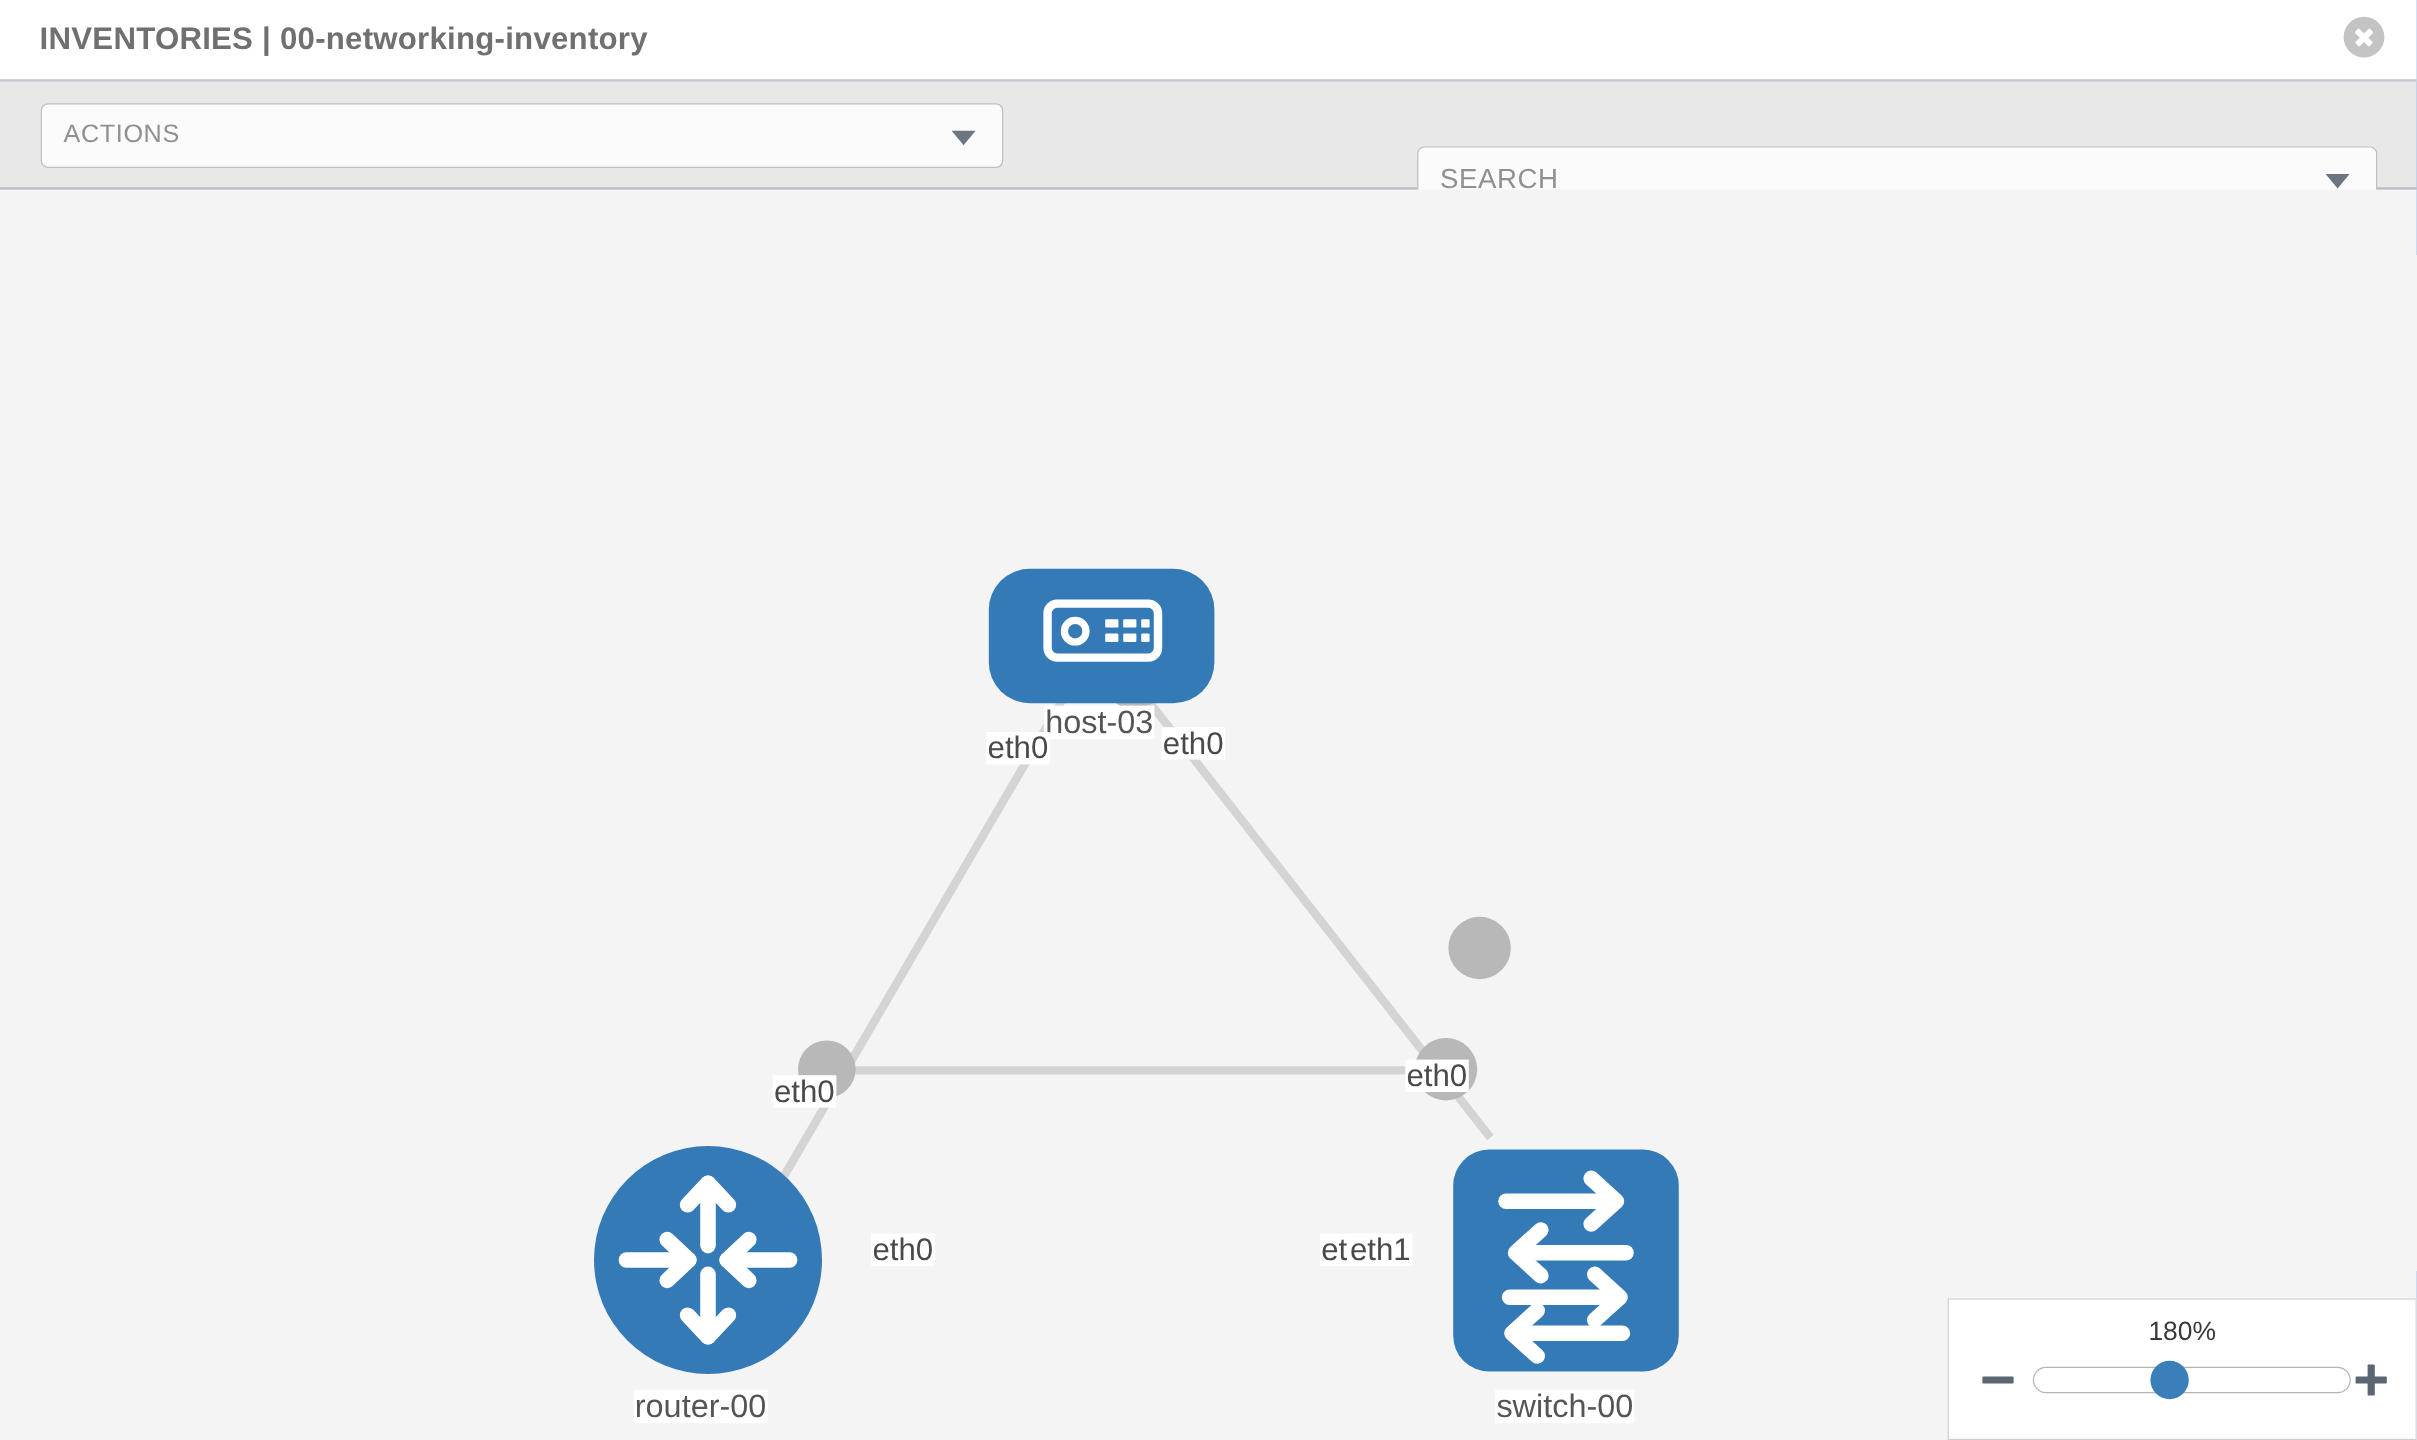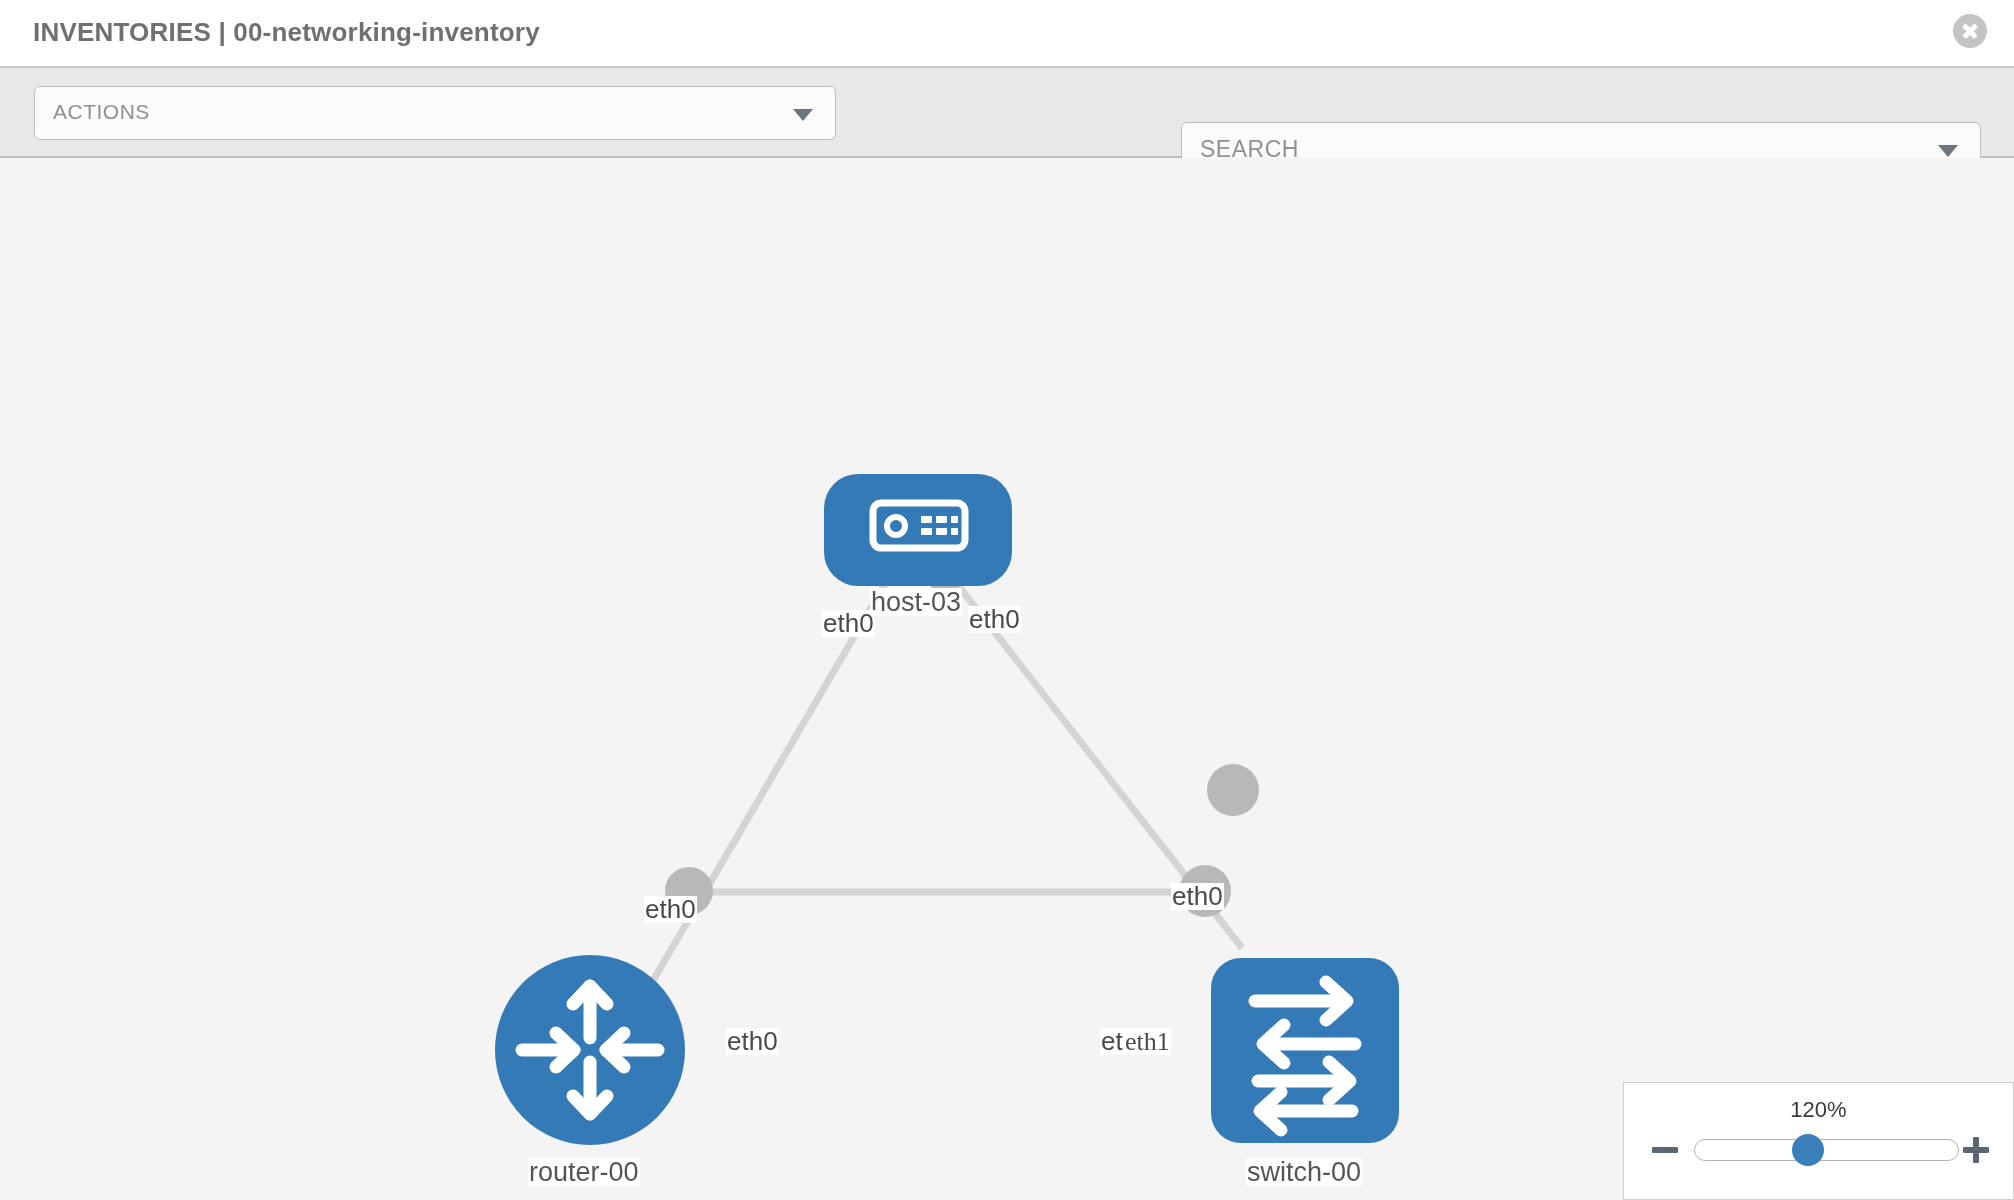--- a/index.html
+++ b/index.html
@@ -340,24 +340,24 @@
     <div class="iface-label" style="left:968px; top:448px;">eth0</div>
 
     <div class="iface-label" style="left:644px; top:738px;">eth0</div>
 
     <div class="iface-label" style="left:1171px; top:725px;">eth0</div>
 
     <div class="iface-label" style="left:726px; top:870px;">eth0</div>
 
     <div class="iface-label" style="left:1100px; top:870px; z-index:1;">eth0</div>
 
-    <div class="iface-label" style="left:1124px; top:870px; z-index:2;font-family:Liberation Serif, serif;">eth1</div>
+    <div class="iface-label" style="left:1124px; top:870px; z-index:2;">eth1</div>
 
     <div class="zoom-panel">
-      <div class="zoom-value">120%</div>
+      <div class="zoom-value">180%</div>
       <div class="zoom-minus"></div>
       <div class="zoom-track"></div>
       <div class="zoom-thumb"></div>
       <div class="zoom-plus"></div>
     </div>
 
   </div>
 </div>
 
 </body></html>

